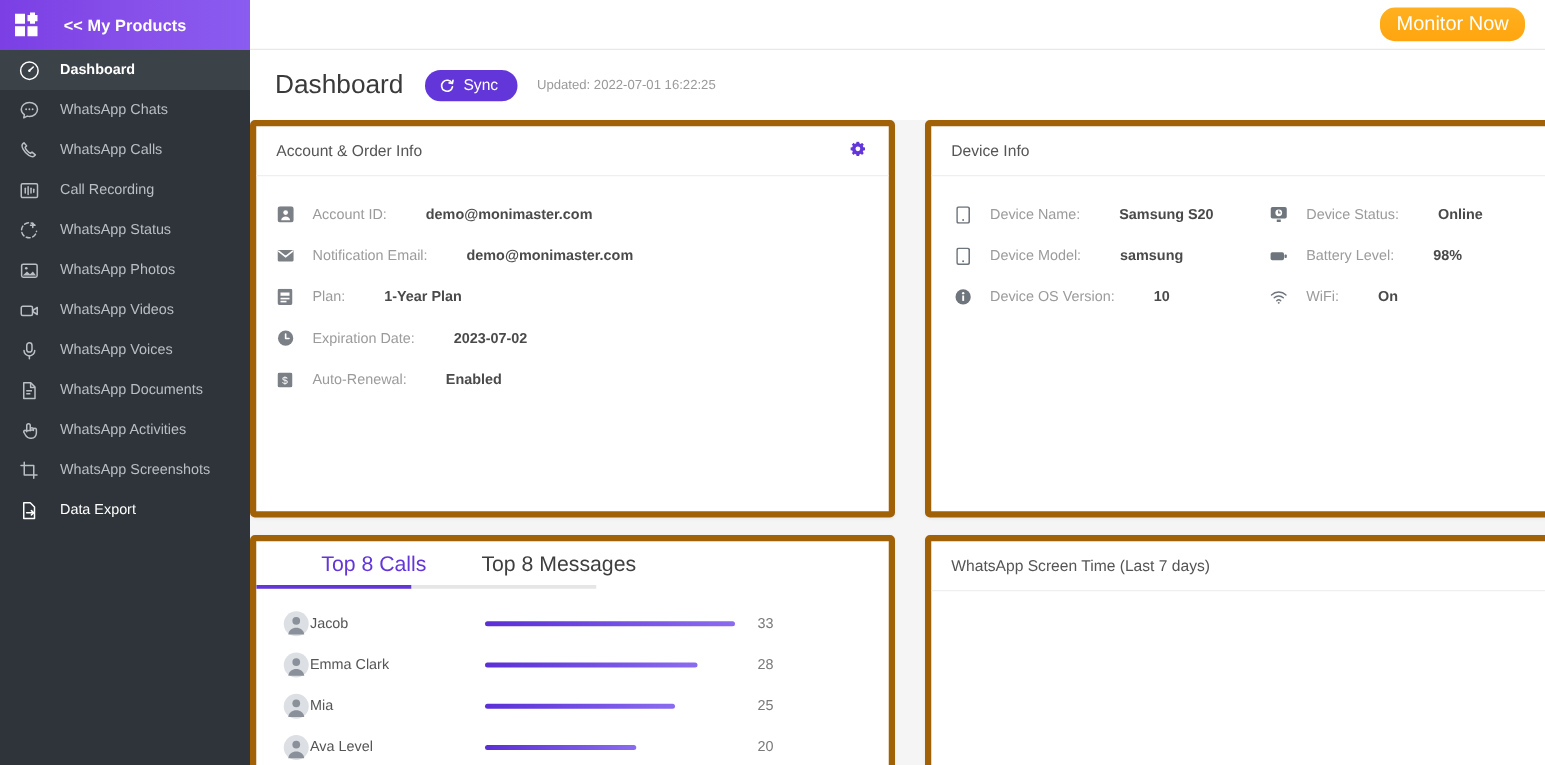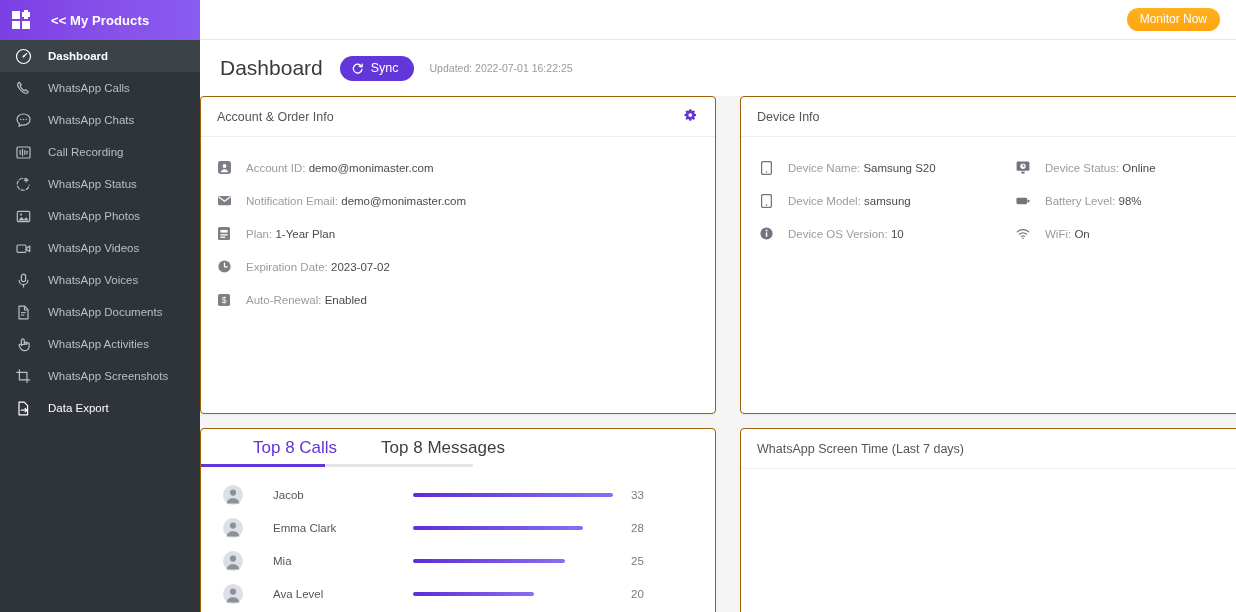--- a/index.html
+++ b/index.html
@@ -68,21 +68,21 @@
     overflow: hidden;
   }
   .topbar {
     height: 40px; background: #ffffff;
     border-bottom: 1px solid #e8e8e8;
     display: flex; align-items: center; justify-content: flex-end;
     padding-right: 16px;
   }
   .monitor-btn {
     background: linear-gradient(180deg,#ffb020 0%, #ffa50f 100%);
-    color: #ffffff; font-size: 12px;
+    color: #ffffff; font-size: 16px;
     border: none; border-radius: 12px;
     padding: 5px 13px; cursor: pointer;
     line-height: 1.1;
   }
 
   .page-head {
     height: 56px; background: #ffffff;
     display: flex; align-items: center;
     padding-left: 20px;
   }
@@ -99,42 +99,42 @@
     margin-left: 16px; font-size: 10.5px; color: #9a9a9a;
   }
 
   .grid {
     position: absolute; left: 0; right: 0; top: 96px; bottom: 0;
     padding: 0 0 0 28px;
   }
   .card {
     position: absolute;
     background: #ffffff;
-    border: 1px solid #a16207;
+    border: 5px solid #a16207;
     border-radius: 4px;
     box-shadow: 0 1px 3px rgba(0,0,0,.05);
     overflow: hidden;
   }
   .card-hd {
     height: 40px; display: flex; align-items: center;
     padding: 0 16px;
     border-bottom: 1px solid #efefef;
     font-size: 12.5px; color: #555;
     justify-content: space-between;
   }
   .card-hd .gear { cursor: pointer; display: flex; }
 
   .info-list { padding: 14px 0 0 0; }
   .info-row {
     display: flex; align-items: center;
     height: 33px; padding-left: 16px;
   }
   .info-row .ico { width: 14px; height: 14px; flex: 0 0 14px; display:flex; align-items:center; justify-content:center;}
   .info-row .txt { font-size: 11.5px; color: #9b9b9b; margin-left: 15px; }
-  .info-row .txt b { color: #4a4a4a; font-weight: normal; }
+  .info-row .txt b { color: #4a4a4a; font-weight: bold; margin-left: 28px; }
 
   .dev-grid { display: flex; padding-top: 14px; }
   .dev-col { width: 50%; }
   .dev-col .info-row { padding-left: 18px; }
 
   
   .tabs {
     display: flex; position: relative; height: 38px; padding-left: 30px;
   }
   .tab {
@@ -151,21 +151,21 @@
     width: 124px; background: #6236d9;
   }
 
   .rank-list { padding-top: 11px; }
   .rank-row { display: flex; align-items: center; height: 33px; padding-left: 22px; }
   .rank-av {
     width: 20px; height: 20px; border-radius: 50%;
     background: #dcdfe3; flex: 0 0 20px;
     display: flex; align-items: center; justify-content: center;
   }
-  .rank-name { font-size: 11.5px; color: #555; margin-left: 30px; width: 140px; }
+  .rank-name { font-size: 11.5px; color: #555; margin-left: 1px; width: 140px; }
   .rank-bar-wrap { width: 200px; display: flex; align-items: center; }
   .rank-bar {
     height: 4px; border-radius: 3px;
     background: linear-gradient(90deg,#5b2fd6 0%, #8a6cf0 100%);
   }
   .rank-val { font-size: 11.5px; color: #7a7a7a; margin-left: 18px; }
 </style>
 </head>
 <body>
 
@@ -192,36 +192,36 @@
             <line x1="8.5" y1="8.5" x2="11.6" y2="5.6" stroke="#fff" stroke-width="1.3" stroke-linecap="round"></line>
             <circle cx="8.5" cy="8.5" r="1" fill="#fff"></circle>
           </svg>
       </span>
       <span class="lbl">Dashboard</span>
     </div>
 
     <div class="nav-item">
       <span class="ico">
         <svg width="17" height="17" viewBox="0 0 17 17">
-            <path d="M3.2 3.1c-.9.9-.7 2.4.3 4.2 1 1.9 2.7 3.8 4.6 5 1.9 1.1 3.5 1.3 4.3.5l.9-.9-2.7-2.2-1.3 1c-.9-.5-1.9-1.3-2.7-2.3-.8-1-1.3-1.9-1.5-2.6l1.2-1.1L4.2 2.2z" fill="none" stroke="#b9bfc4" stroke-width="1.2" stroke-linejoin="round"></path>
-          </svg>
-      </span>
-      <span class="lbl">WhatsApp Calls</span>
-    </div>
-
-    <div class="nav-item">
-      <span class="ico">
-        <svg width="17" height="17" viewBox="0 0 17 17">
             <path d="M8.5 2C4.9 2 2 4.4 2 7.4c0 1.7 1 3.3 2.5 4.3l-.5 2.6 2.8-1.4c.55.12 1.12.2 1.7.2 3.6 0 6.5-2.4 6.5-5.7S12.1 2 8.5 2z" fill="none" stroke="#b9bfc4" stroke-width="1.2" stroke-linejoin="round"></path>
             <circle cx="5.9" cy="7.4" r=".75" fill="#b9bfc4"></circle>
             <circle cx="8.5" cy="7.4" r=".75" fill="#b9bfc4"></circle>
             <circle cx="11.1" cy="7.4" r=".75" fill="#b9bfc4"></circle>
           </svg>
       </span>
       <span class="lbl">WhatsApp Chats</span>
+    </div>
+
+    <div class="nav-item">
+      <span class="ico">
+        <svg width="17" height="17" viewBox="0 0 17 17">
+            <path d="M3.2 3.1c-.9.9-.7 2.4.3 4.2 1 1.9 2.7 3.8 4.6 5 1.9 1.1 3.5 1.3 4.3.5l.9-.9-2.7-2.2-1.3 1c-.9-.5-1.9-1.3-2.7-2.3-.8-1-1.3-1.9-1.5-2.6l1.2-1.1L4.2 2.2z" fill="none" stroke="#b9bfc4" stroke-width="1.2" stroke-linejoin="round"></path>
+          </svg>
+      </span>
+      <span class="lbl">WhatsApp Calls</span>
     </div>
 
     <div class="nav-item">
       <span class="ico">
         <svg width="17" height="17" viewBox="0 0 17 17">
             <rect x="2" y="3" width="13" height="11" rx="1" fill="none" stroke="#b9bfc4" stroke-width="1.2"></rect>
             <line x1="5.2" y1="6.6" x2="5.2" y2="10.4" stroke="#b9bfc4" stroke-width="1.2" stroke-linecap="round"></line>
             <line x1="7.5" y1="5.4" x2="7.5" y2="11.6" stroke="#b9bfc4" stroke-width="1.2" stroke-linecap="round"></line>
             <line x1="9.8" y1="6.6" x2="9.8" y2="10.4" stroke="#b9bfc4" stroke-width="1.2" stroke-linecap="round"></line>
             <line x1="12" y1="7.3" x2="12" y2="9.7" stroke="#b9bfc4" stroke-width="1.2" stroke-linecap="round"></line>

